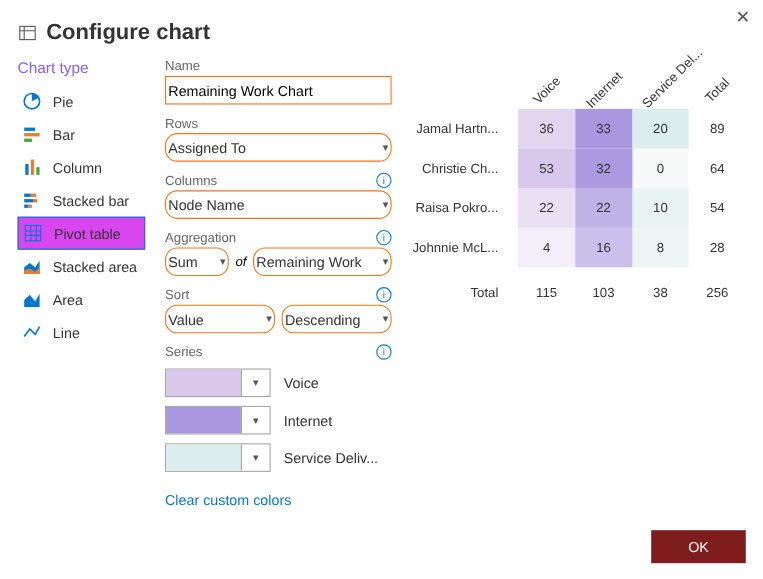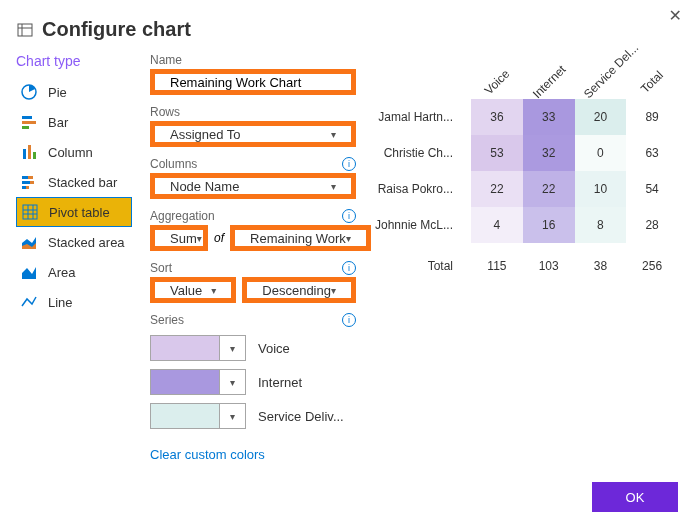--- a/index.html
+++ b/index.html
@@ -55,21 +55,21 @@
   }
   .chart-type-item {
     display: flex;
     align-items: center;
     gap: 8px;
     height: 30px;
     padding: 0 4px;
     cursor: pointer;
   }
   .chart-type-item.selected {
-    background: #eab308;
+    background: #d946ef;
     border: 1px solid #0078d4;
   }
   .chart-type-icon {
     width: 20px; height: 18px;
     display: inline-flex;
     align-items: center;
   }
   .chart-type-label { font-size: 13px; }
 
   
@@ -93,31 +93,32 @@
     border-radius: 50%;
     color: #0078d4;
     font-size: 9px;
     display: inline-flex;
     align-items: center;
     justify-content: center;
   }
   input[type="text"], .select {
     width: 100%;
     height: 26px;
-    border: 5px solid #f97316;
+    border: 1px solid #f97316;
     font-family: inherit;
     font-size: 13px;
-    padding: 0 15px;
+    padding: 0 2px;
     background: #fff;
   }
   .select {
     display: flex;
     align-items: center;
     justify-content: space-between;
     cursor: pointer;
+    border-radius: 11px;
   }
   .chevron {
     font-size: 10px;
     color: #555;
   }
   .row-pair {
     display: flex;
     align-items: center;
     gap: 6px;
   }
@@ -198,21 +199,21 @@
     gap: 10px;
   }
   .btn {
     min-width: 86px;
     height: 30px;
     border: none;
     font-size: 13px;
     cursor: pointer;
     font-family: inherit;
   }
-  .btn-primary { background: #6d28d9; color: #fff; }
+  .btn-primary { background: #7f1d1d; color: #fff; }
   .btn-secondary { background: #efefef; color: #333; }
 </style>
 </head>
 <body>
 
 <div class="close-x">✕</div>
 
 <div class="header">
   <span class="header-icon">
     <svg width="16" height="16" viewBox="0 0 16 16">
@@ -424,21 +425,21 @@
             <td style="background: rgba(217, 200, 235, 0.76);">36</td>
             <td style="background: rgb(169, 152, 223);">33</td>
             <td style="background: rgb(219, 238, 237); margin-left: 20px;">20</td>
             <td>89</td>
           </tr>
           <tr>
             <th class="row-head">Christie Ch...</th>
             <td style="background: rgb(217, 200, 235);">53</td>
             <td style="background: rgba(169, 152, 223, 0.98);">32</td>
             <td style="background: rgba(219, 238, 237, 0.25);">0</td>
-            <td>63</td>
+            <td>64</td>
           </tr>
           <tr>
             <th class="row-head">Raisa Pokro...</th>
             <td style="background: rgba(217, 200, 235, 0.56);">22</td>
             <td style="background: rgba(169, 152, 223, 0.75);">22</td>
             <td style="background: rgba(219, 238, 237, 0.63);">10</td>
             <td>54</td>
           </tr>
           <tr>
             <th class="row-head">Johnnie McL...</th>

